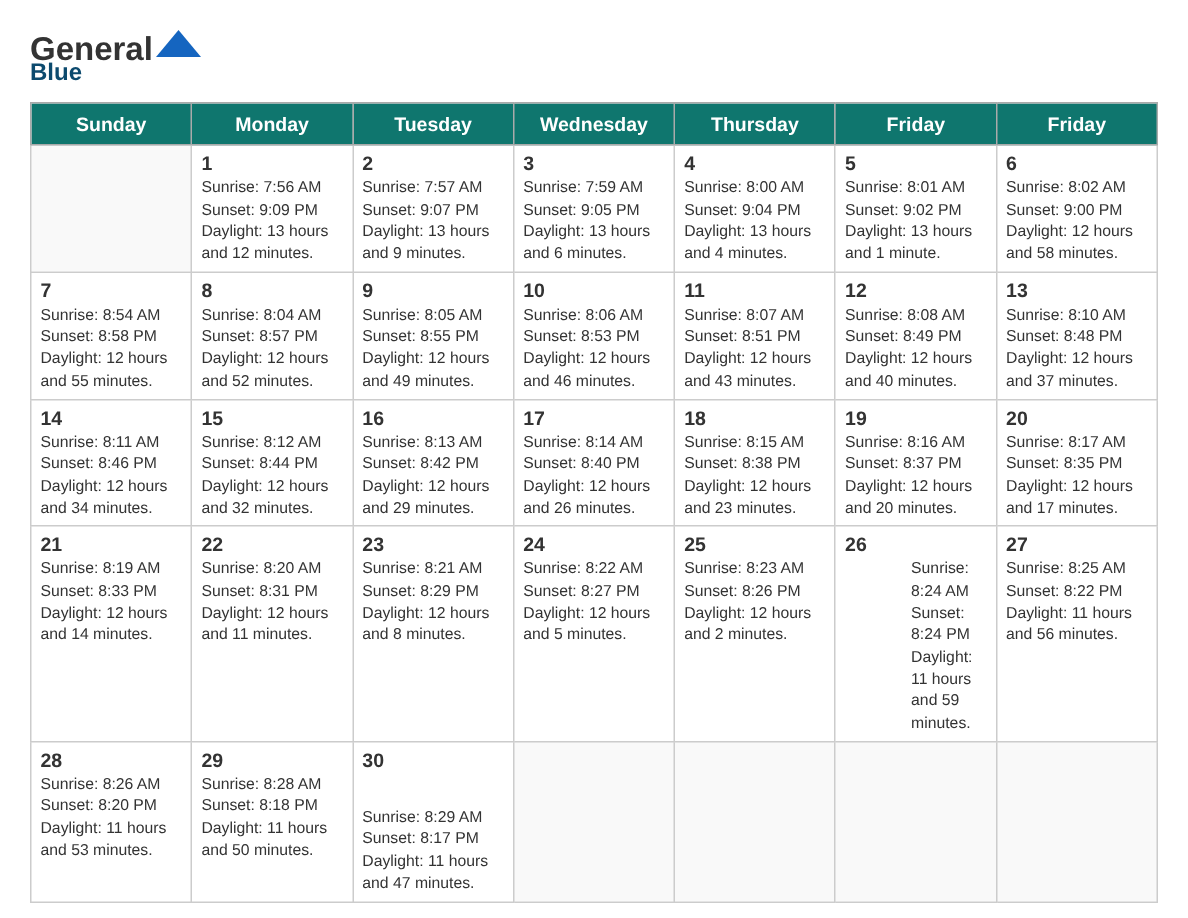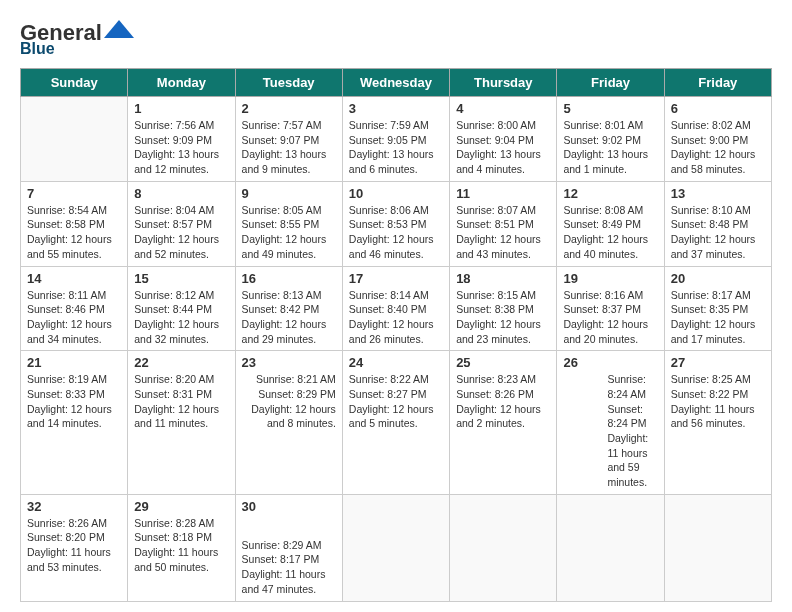--- a/index.html
+++ b/index.html
@@ -266,21 +266,21 @@
         </td>
         <td>
           <span class="day-number">22</span>
           <div class="day-info" style="white-space: pre-line;">Sunrise: 8:20 AM
 Sunset: 8:31 PM
 Daylight: 12 hours
 and 11 minutes.</div>
         </td>
         <td>
           <span class="day-number">23</span>
-          <div class="day-info" style="white-space: pre-line; text-align: right;">Sunrise: 8:21 AM
+          <div class="day-info" style="white-space: pre-line;">Sunrise: 8:21 AM
 Sunset: 8:29 PM
 Daylight: 12 hours
 and 8 minutes.</div>
         </td>
         <td>
           <span class="day-number">24</span>
           <div class="day-info" style="white-space: pre-line;">Sunrise: 8:22 AM
 Sunset: 8:27 PM
 Daylight: 12 hours
 and 5 minutes.</div>
@@ -302,21 +302,21 @@
         <td>
           <span class="day-number">27</span>
           <div class="day-info" style="white-space: pre-line;">Sunrise: 8:25 AM
 Sunset: 8:22 PM
 Daylight: 11 hours
 and 56 minutes.</div>
         </td>
       </tr>
       <tr>
         <td>
-          <span class="day-number">32</span>
+          <span class="day-number">28</span>
           <div class="day-info" style="white-space: pre-line;">Sunrise: 8:26 AM
 Sunset: 8:20 PM
 Daylight: 11 hours
 and 53 minutes.</div>
         </td>
         <td>
           <span class="day-number">29</span>
           <div class="day-info" style="white-space: pre-line;">Sunrise: 8:28 AM
 Sunset: 8:18 PM
 Daylight: 11 hours

